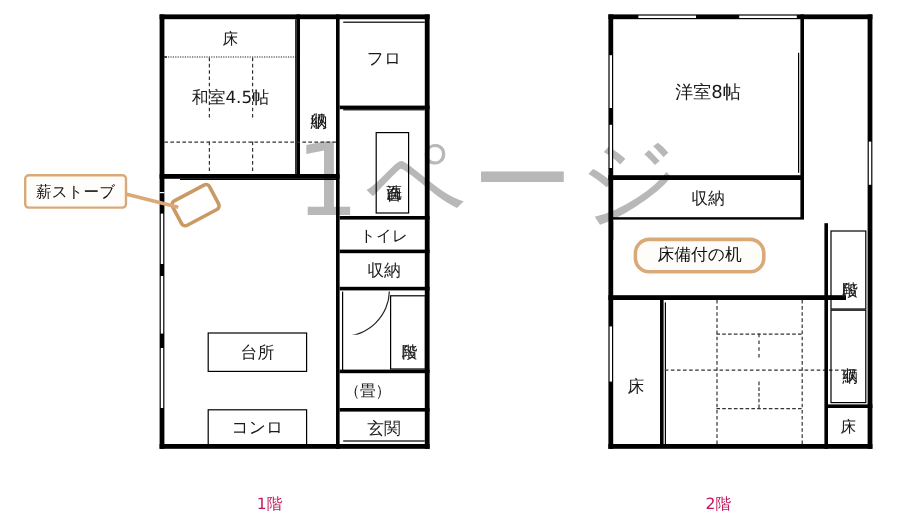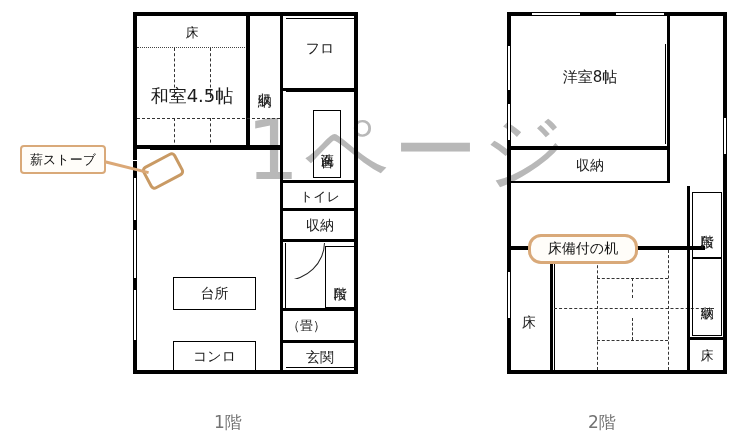--- a/index.html
+++ b/index.html
@@ -110,23 +110,23 @@
   }
   .leader {
     position: absolute;
     height: 2.6px;
     background: #dba877;
     z-index: 8;
     transform-origin: 0 50%;
   }
   .caption {
     position: absolute;
-    color: #737373;
+    color: #be185d;
     font-family: "DejaVu Sans", "Liberation Sans", sans-serif;
-    font-size: 17px;
+    font-size: 13px;
     z-index: 6;
     white-space: nowrap;
   }
   .arcwrap { position: absolute; overflow: hidden; z-index: 5; }
   .arcwrap .c {
     position: absolute;
     border: 1.4px solid #222;
     border-radius: 50%;
     box-sizing: border-box;
   }
@@ -158,21 +158,21 @@
     <div class="wall" style="left:280px;top:12px;width:3px;height:362px;"></div>
 
     <div class="wall" style="left:247px;top:12px;width:3px;height:134px;"></div>
 
     <div class="thin" style="left:137px;top:47px;width:110px;height:0px;"></div>
     <div class="dot-h" style="left:137px;top:47px;width:110px;"></div>
     <div class="cell label-only" style="left:137px;top:20px;width:110px;height:26px;font-size:13px;">
       <span>床</span>
     </div>
 
-    <div class="cell label-only" style="left:137px;top:82px;width:110px;height:28px;font-size:18px;">
+    <div class="cell label-only" style="left:137px;top:68px;width:110px;height:28px;font-size:14px;">
       <span>和室4.5帖</span>
     </div>
 
     <div class="dotted-v" style="left:174px;top:48px;height:50px;"></div>
     <div class="dotted-v" style="left:210px;top:48px;height:50px;"></div>
     <div class="dotted-h" style="left:137px;top:118px;width:143px;"></div>
     <div class="dotted-v" style="left:174px;top:118px;height:30px;"></div>
     <div class="dotted-v" style="left:210px;top:118px;height:30px;"></div>
 
     <div class="wall" style="left:133px;top:145px;width:150px;height:4px;"></div>
@@ -297,21 +297,21 @@
     </div>
     <div class="cell boxed vtext" style="left:272px;top:258px;width:30px;height:78px;font-size:13px;border:1.3px solid #000;">
       <span>収納</span>
     </div>
     <div class="wall" style="left:269px;top:337px;width:38px;height:3px;"></div>
     <div class="cell label-only" style="left:272px;top:344px;width:30px;height:24px;font-size:13px;">
       <span>床</span>
     </div>
   </div>
 
-  <div class="callout round" style="left:528px;top:198px;width:110px;height:30px;font-size:14px;margin-top:36px;">
+  <div class="callout round" style="left:528px;top:198px;width:110px;height:30px;font-size:14px;">
     <span>床備付の机</span>
   </div>
 
   <div class="caption" style="left:214px;top:411px;">
     <span>1階</span>
   </div>
   <div class="caption" style="left:588px;top:411px;">
     <span>2階</span>
   </div>
 

